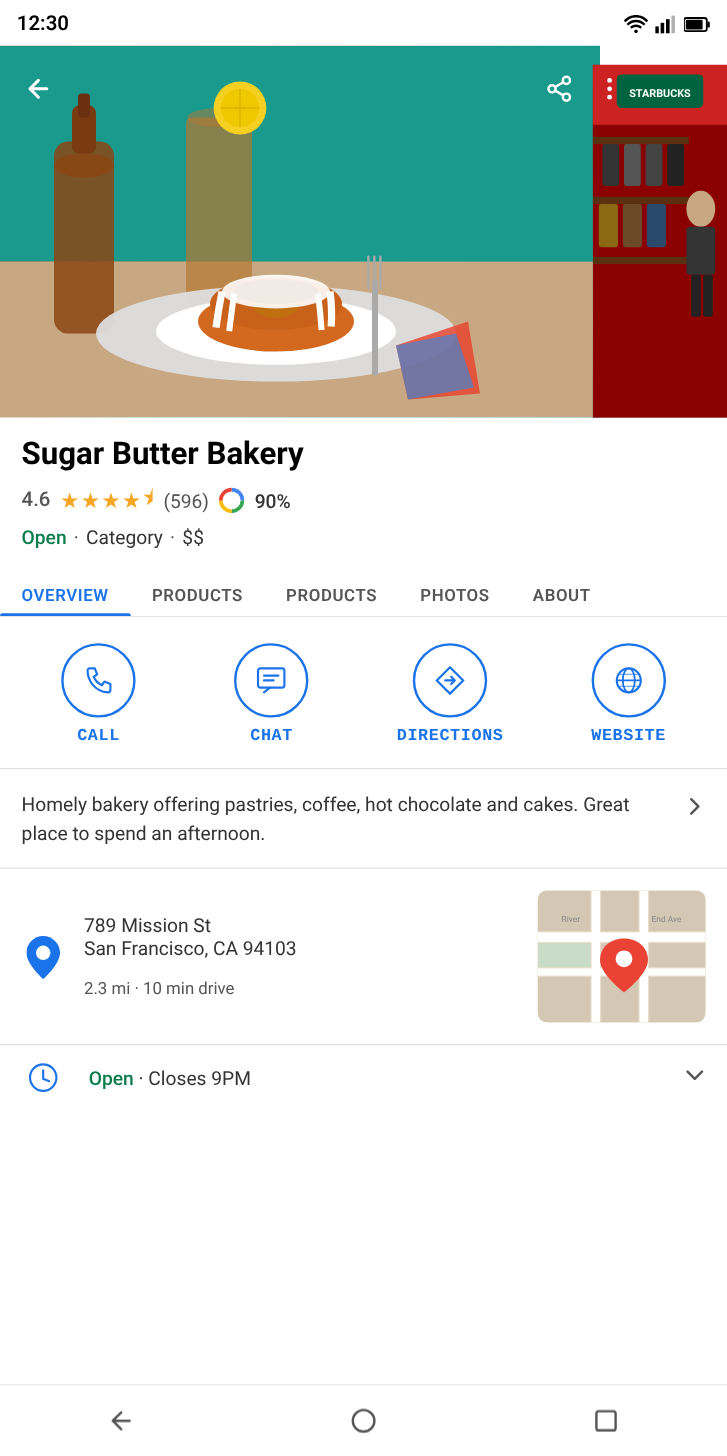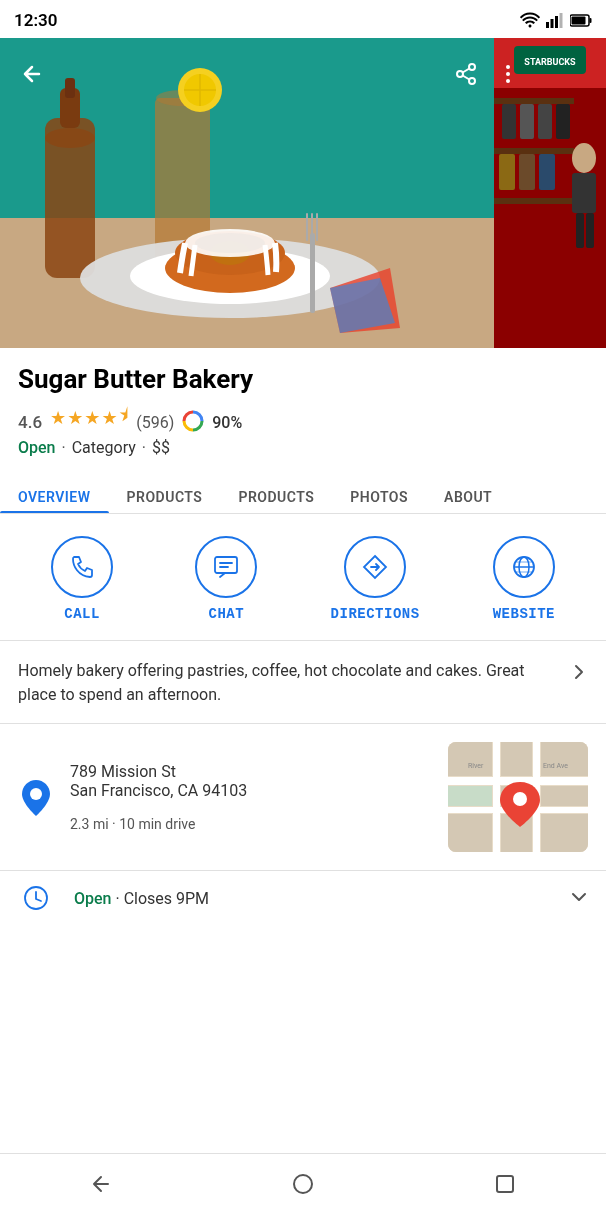--- a/index.html
+++ b/index.html
@@ -46,21 +46,21 @@
       display: flex;
       align-items: center;
       justify-content: center;
       position: relative;
       overflow: hidden;
     }
     
     .hero-side {
       position: absolute;
       right: 0;
-      top: 0;
+      top: 16px;
       width: 112px;
       height: 310px;
       background: linear-gradient(180deg, #cc0000 0%, #990000 20%, #555 40%, #888 70%, #444 100%);
       overflow: hidden;
     }
 
     
     .hero-back {
       position: absolute;
       top: 18px;
@@ -104,21 +104,21 @@
       background: #fff;
     }
     .place-name {
       font-size: 26px;
       font-weight: 700;
       color: #000;
       margin-bottom: 8px;
     }
     .rating-row {
       display: flex;
-      align-items: flex-end;
+      align-items: center;
       gap: 8px;
       margin-bottom: 6px;
     }
     .rating-number {
       font-size: 17px;
       font-weight: 500;
       color: #555;
     }
     .stars {
       display: flex;

